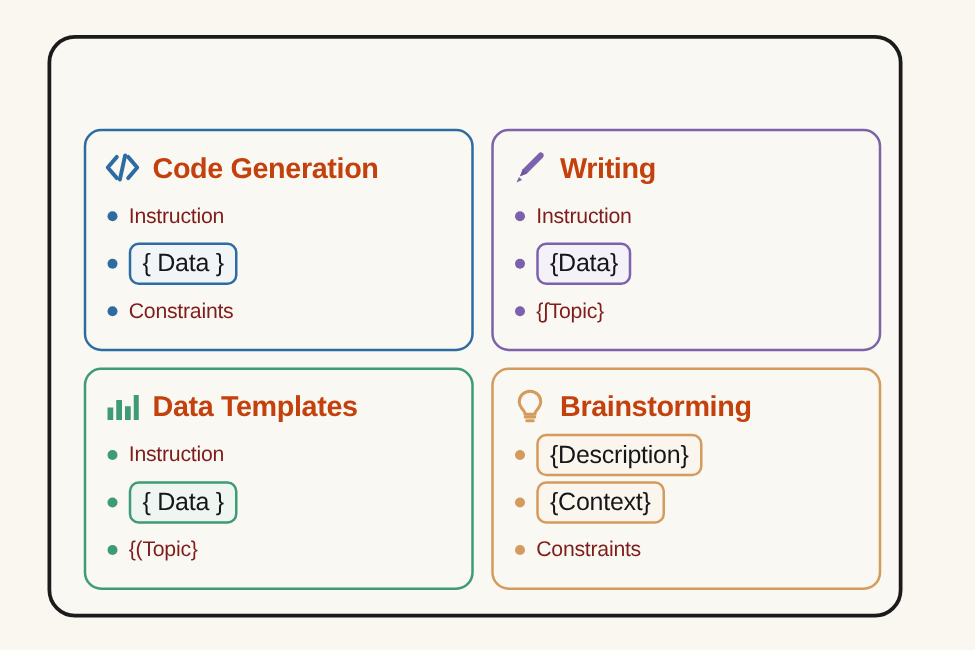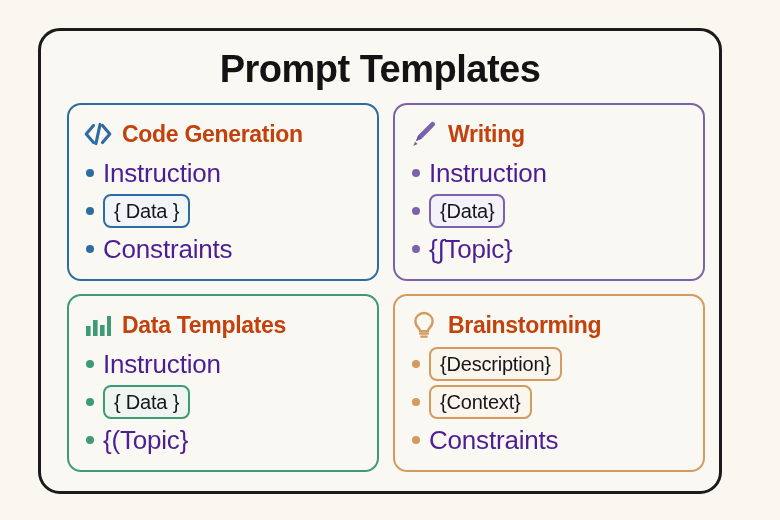--- a/index.html
+++ b/index.html
@@ -97,22 +97,22 @@
     gap: 9px;
   }
   .bullet {
     width: 8px;
     height: 8px;
     border-radius: 50%;
     flex: 0 0 auto;
     margin-left: 3px;
   }
   .item-text {
-    font-size: 26px;
-    color: #4c1d95;
+    font-size: 17px;
+    color: #7f1d1d;
     white-space: nowrap;
     letter-spacing: -0.2px;
     text-align: center;
   }
   .item-chip {
     font-size: 20px;
     color: #15161a;
     white-space: nowrap;
     border: 2px solid #888;
     border-radius: 8px;
@@ -137,21 +137,20 @@
 
   .card.brain  { border-color: #d59a5d; }
   .card.brain  .bullet { background: #d59a5d; }
   .card.brain  .item-chip { border-color: #d59a5d; background: #faf5ed; }
 </style>
 </head>
 <body>
 
 <div id="frame">
 
-  <h1 id="page-title">Prompt Templates</h1>
 
   <div id="card-grid">
 
     <div class="card code">
       <div class="card-header">
         <span class="card-icon">
           <svg width="30" height="26" viewBox="0 0 30 26">
             <path d="M10.5 4.5 L3.2 13 L10.5 21.5" fill="none" stroke="#2d6ca2" stroke-width="3.1" stroke-linecap="round" stroke-linejoin="round"></path>
             <path d="M19.5 4.5 L26.8 13 L19.5 21.5" fill="none" stroke="#2d6ca2" stroke-width="3.1" stroke-linecap="round" stroke-linejoin="round"></path>
             <path d="M17.1 3.4 L12.9 22.6" fill="none" stroke="#2d6ca2" stroke-width="3.1" stroke-linecap="round"></path>

